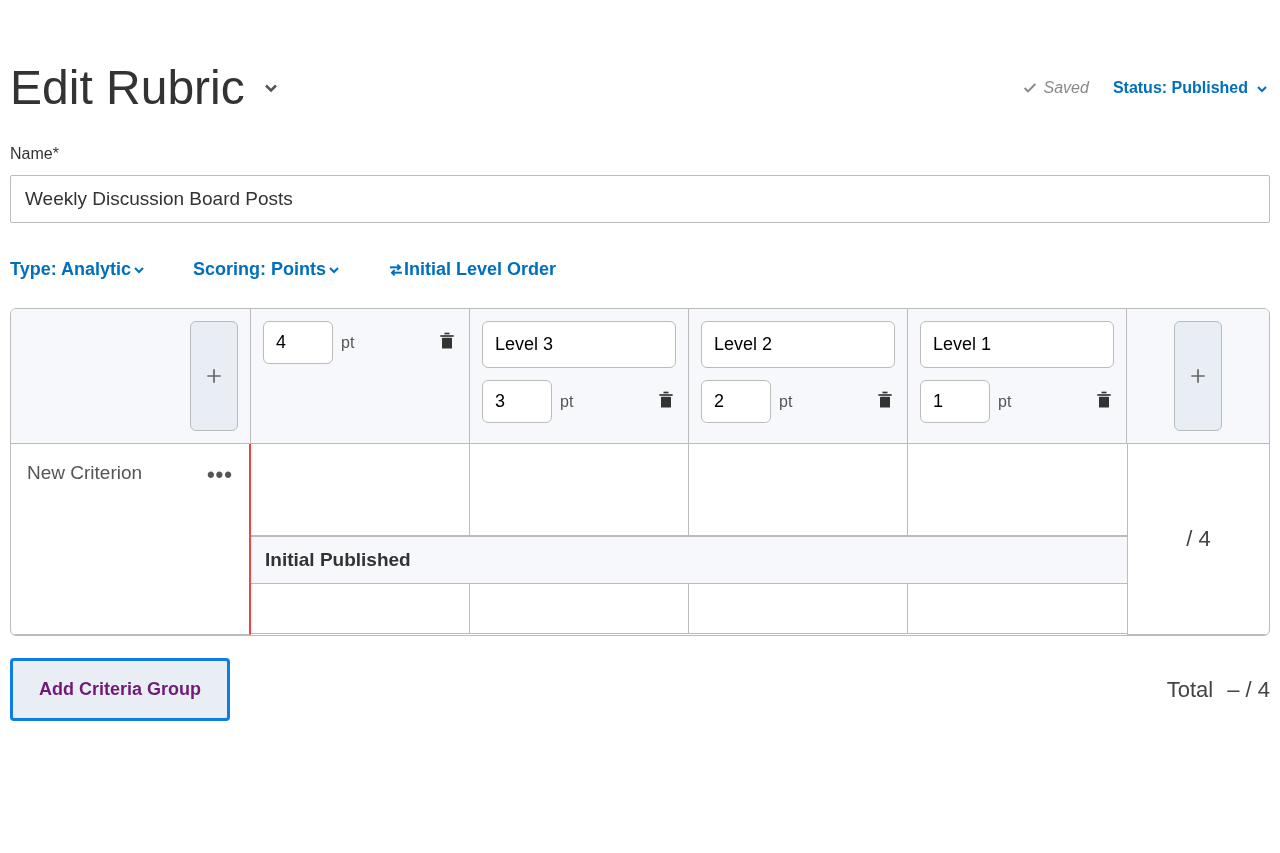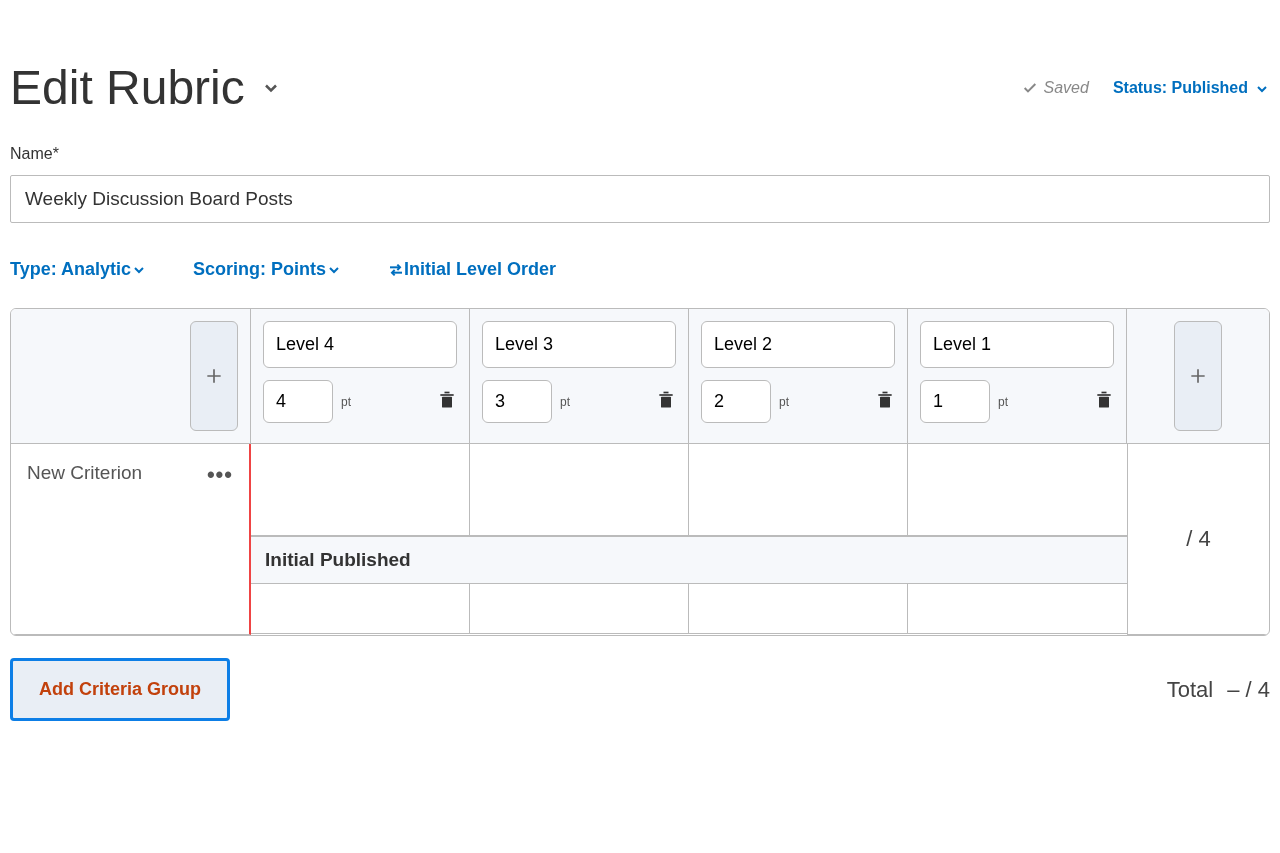--- a/index.html
+++ b/index.html
@@ -118,21 +118,21 @@
 }
 .points-input {
   width: 70px;
   padding: 10px 12px;
   font-size: 18px;
   border: 1px solid #bbb;
   border-radius: 6px;
   text-align:left;
   background:#fff;
 }
-.pt-label { font-size: 12px; color:#555; margin-right:auto; }
+.pt-label { font-size: 16px; color:#555; margin-right:auto; }
 .trash-icon { cursor:pointer; }
 .add-col-btn {
   width: 48px;
   height: 110px;
   border: 1px solid #bbb;
   border-radius: 6px;
   background: #e9eef5;
   display:flex; align-items:center; justify-content:center;
   cursor:pointer;
 }
@@ -187,21 +187,21 @@
 .footer-row {
   display:flex; align-items:center; justify-content:space-between;
   margin-top: 22px;
 }
 .add-group-btn {
   border: 3px solid #0d7ee6;
   background: #e9eef5;
   padding: 18px 26px;
   font-size: 18px;
   font-weight:600;
-  color:#c2410c;
+  color:#701a75;
   border-radius:4px;
   cursor:pointer;
 }
 .total-text { font-size: 22px; color:#444; display:flex; gap:14px; }
 .total-label {}
 .total-val { font-weight:400; }
 
 svg.icon { width:20px; height:20px; display:block; }
 svg.icon-sm { width:16px; height:16px; }
 svg.trash { width:20px; height:22px; }
@@ -269,21 +269,20 @@
     <div class="cell col-criterion header-cell-criterion">
       <div class="add-col-btn">
         <svg class="icon" viewBox="0 0 24 24" fill="none" stroke="#666" stroke-width="2">
             <line x1="12" y1="4" x2="12" y2="20"></line>
             <line x1="4" y1="12" x2="20" y2="12"></line>
           </svg>
       </div>
     </div>
 
     <div class="cell col-level level-header-cell">
-      <input class="level-name-input" type="text" value="Level 4" style="">
       <div class="points-row">
         <input class="points-input" type="text" value="4" style="">
         <span class="pt-label">pt</span>
         <span class="trash-icon">
           <svg class="trash" viewBox="0 0 24 24" fill="#333">
               <rect x="6" y="8" width="12" height="13" rx="1"></rect>
               <rect x="4" y="5" width="16" height="2"></rect>
               <rect x="9" y="2" width="6" height="2"></rect>
             </svg>
         </span>

